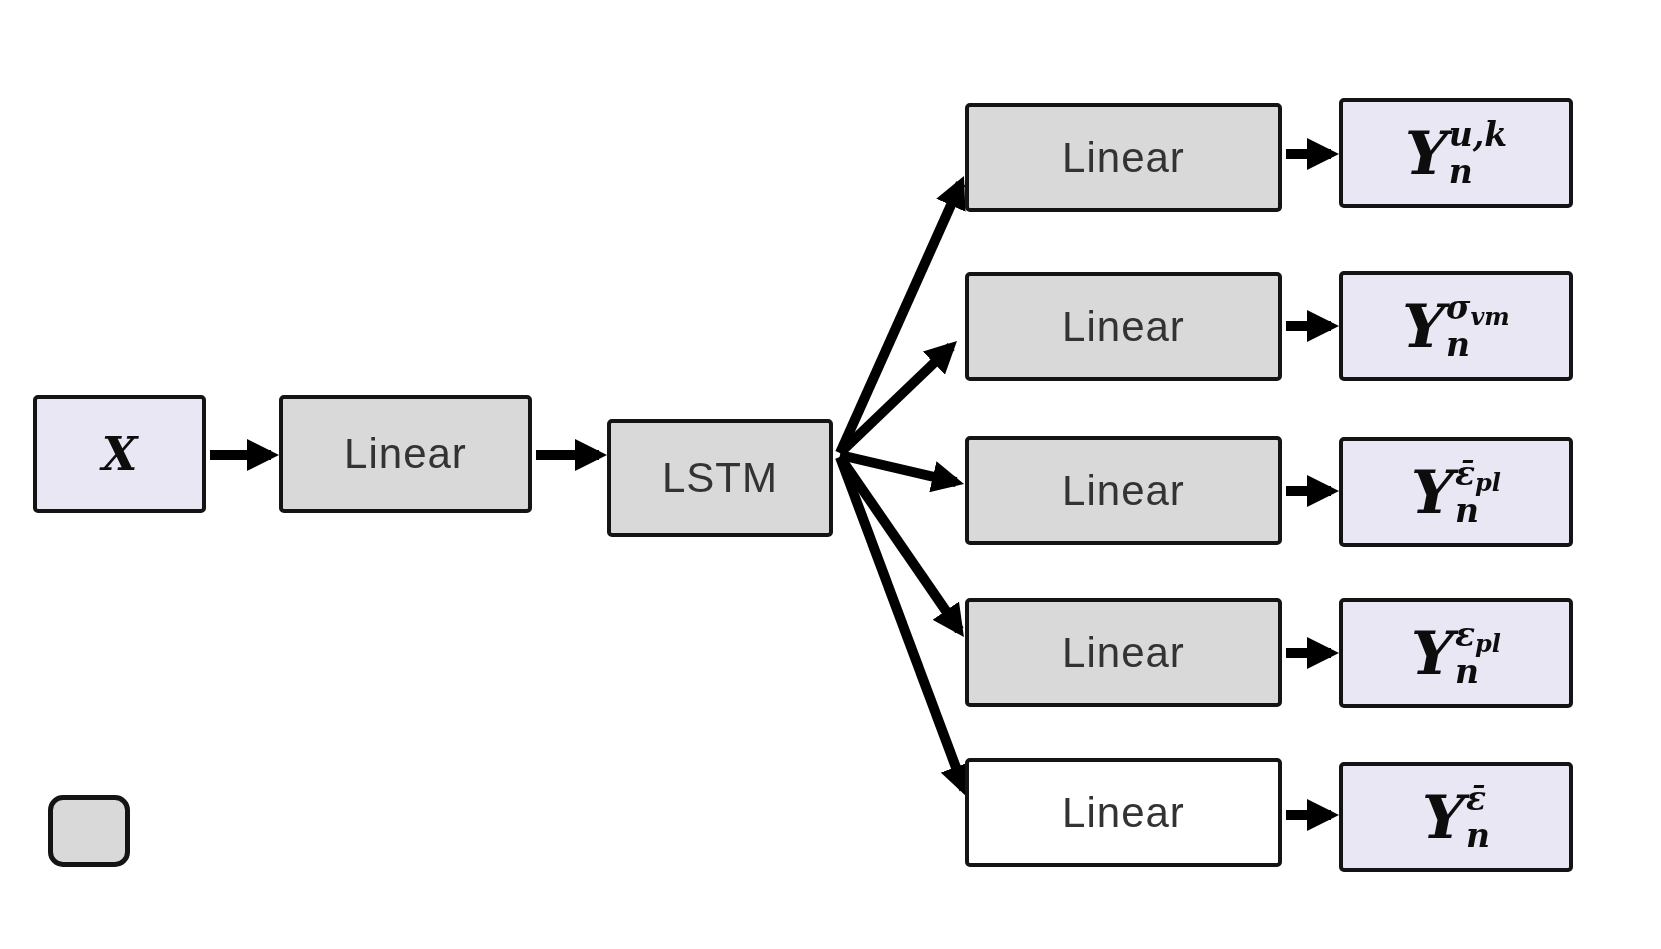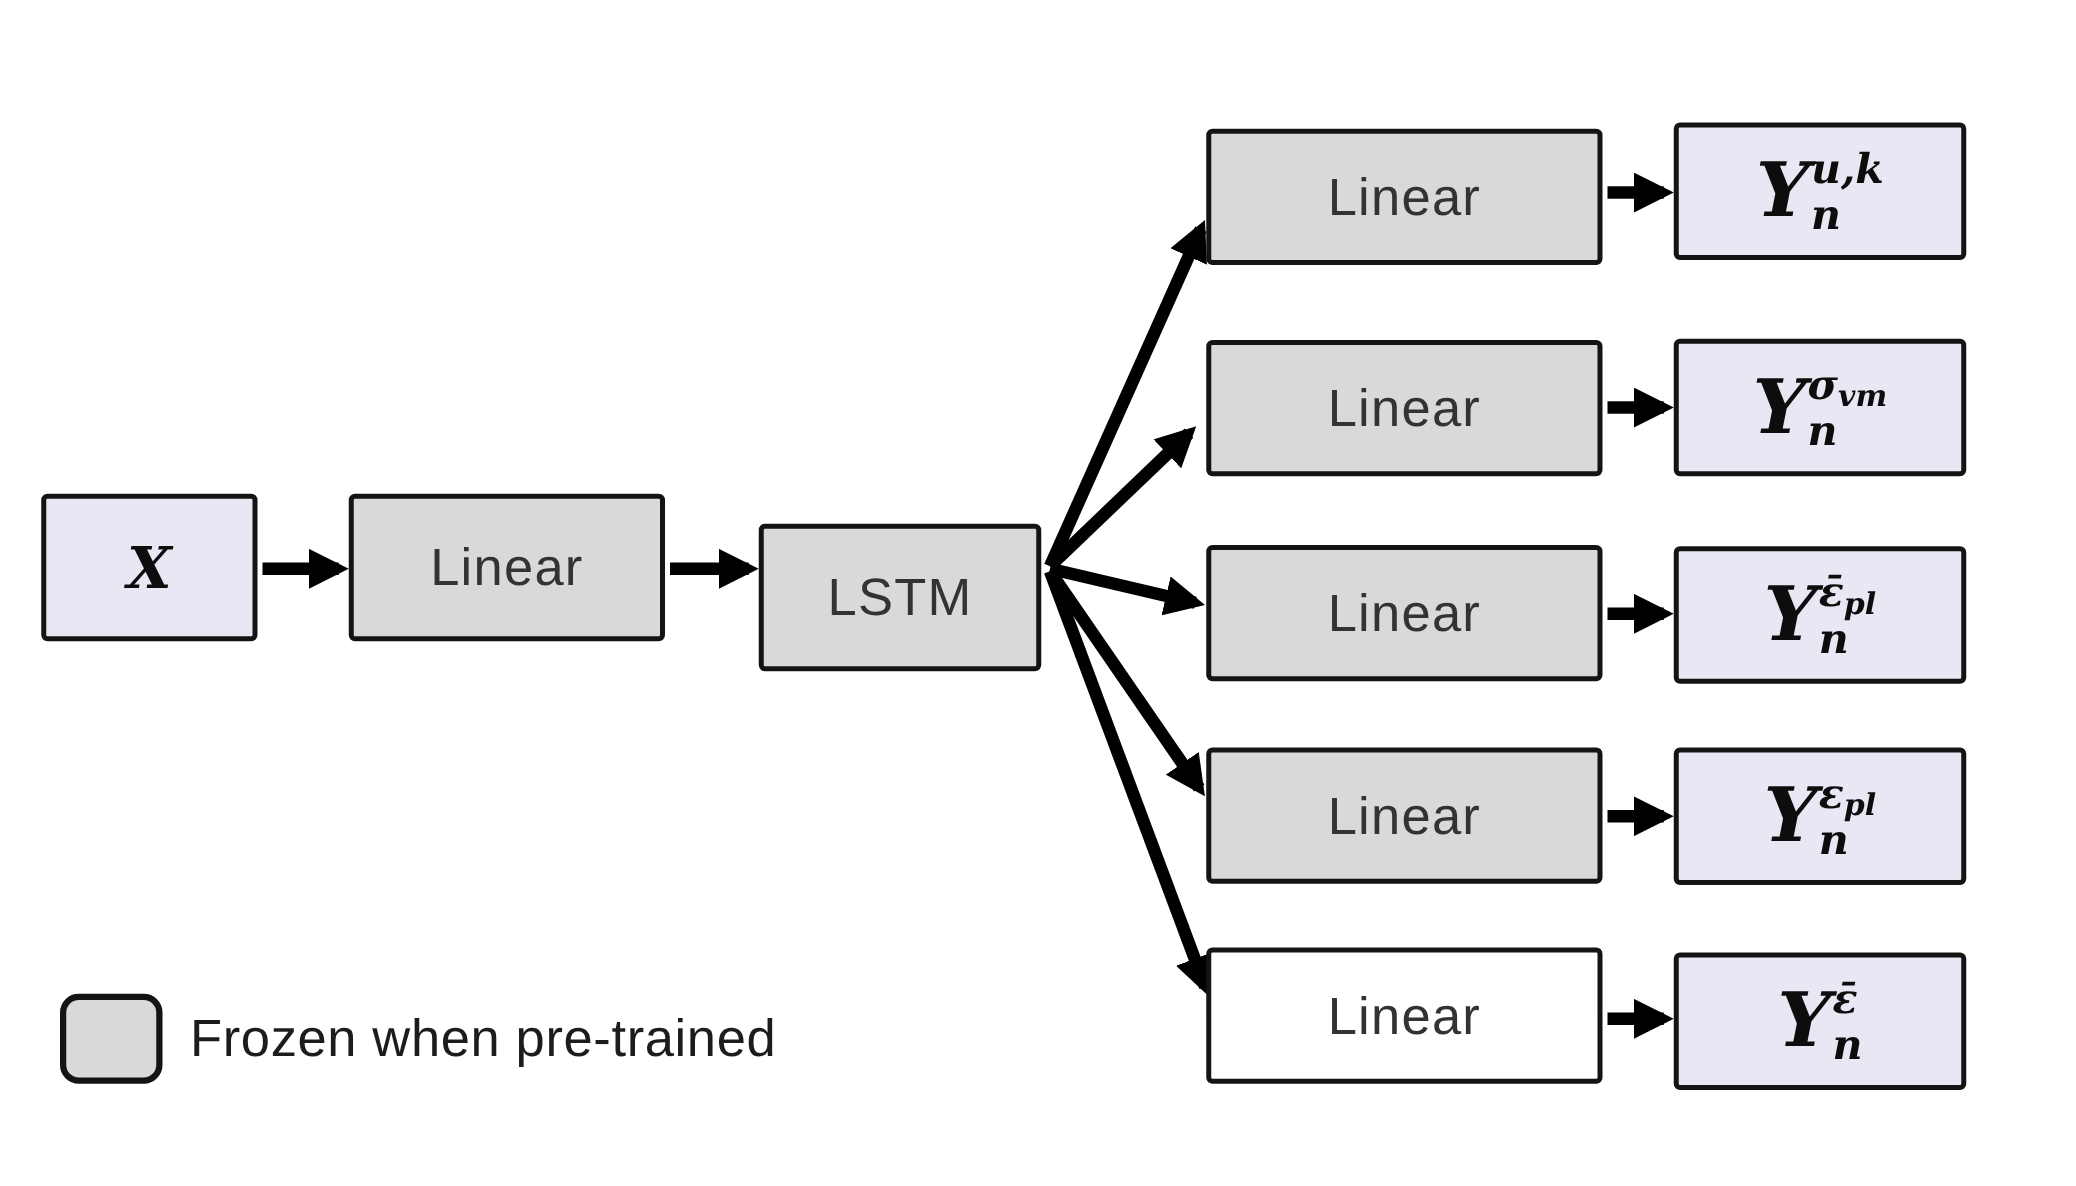--- a/index.html
+++ b/index.html
@@ -185,16 +185,15 @@
   <div class="node fill-io" style="left:1339px; top:762px; width:234px; height:110px;">
     <span class="math ybase">Y</span>
       <span class="scripts">
         <span class="yline"><span class="math ysup">ε̄</span><span class="math ysupsub"></span></span>
         <span class="math ysub">n</span>
       </span>
   </div>
 
   <div id="legend">
     <div id="legend-swatch"></div>
-    <span id="legend-label">Frozen when pre-trained</span>
   </div>
 
 </div>
 
 </body></html>

